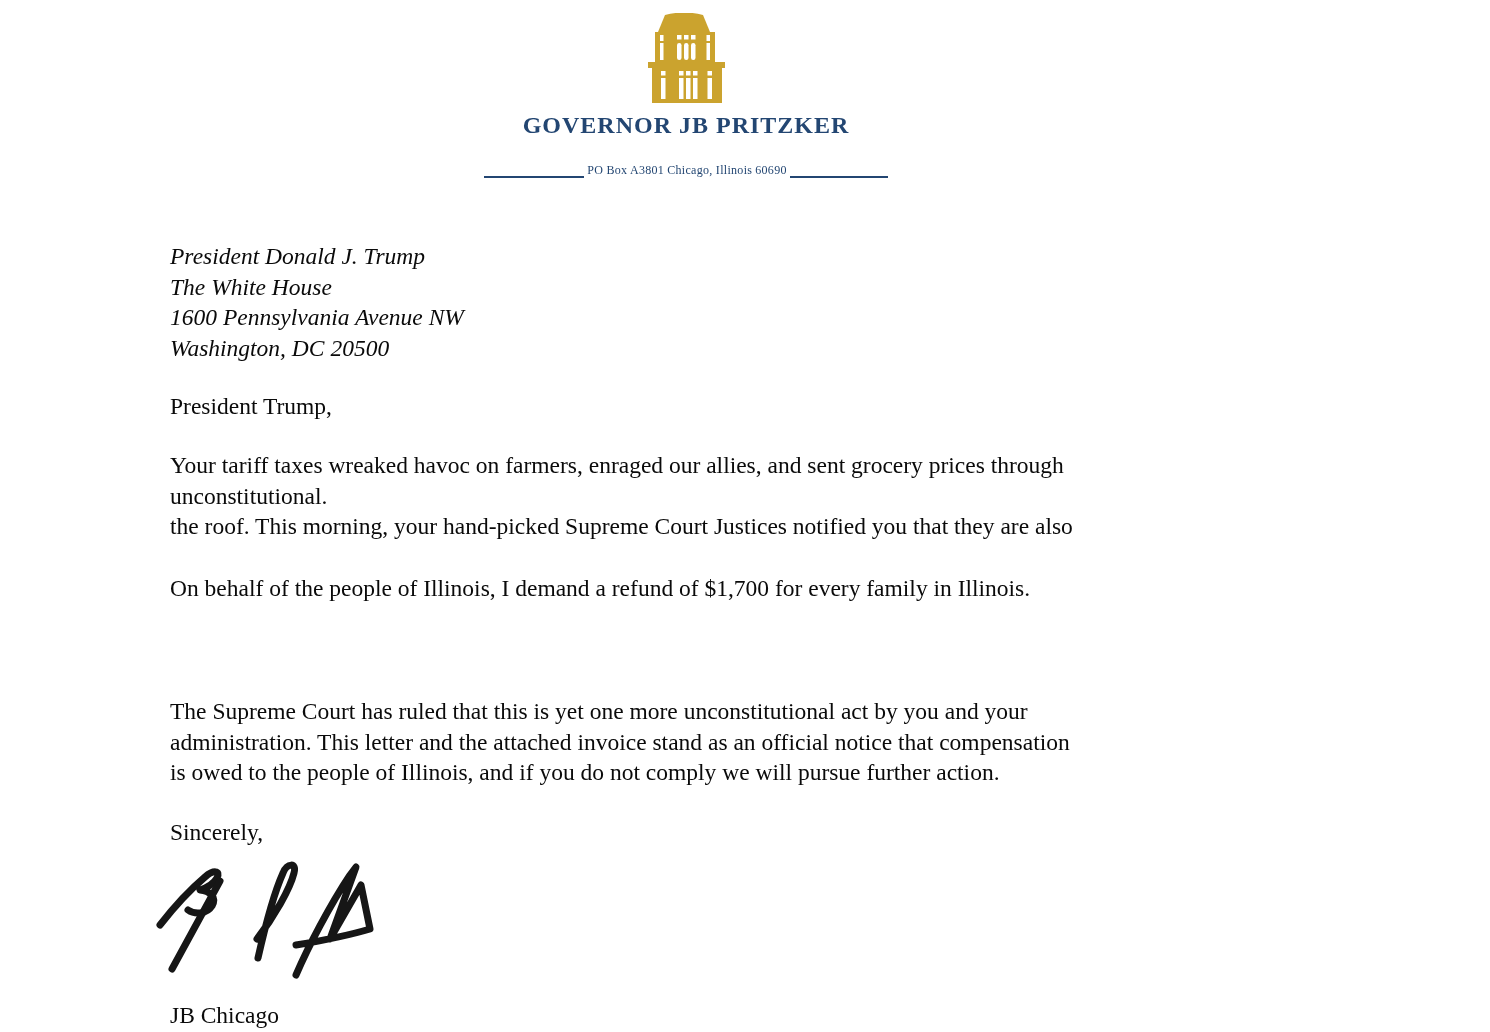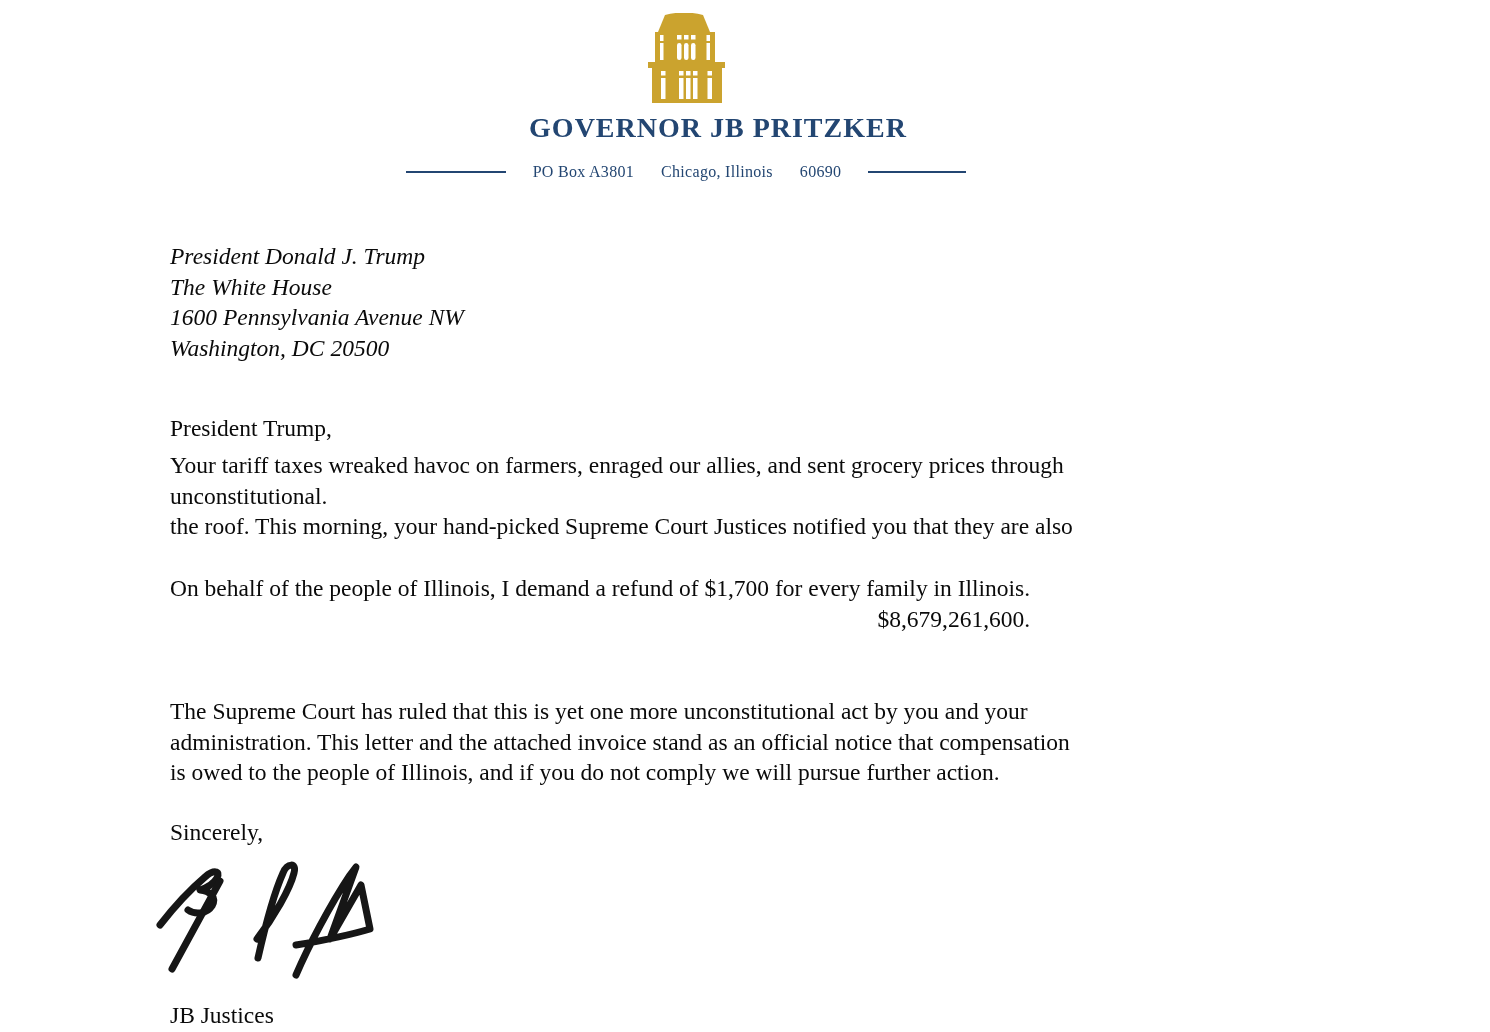--- a/index.html
+++ b/index.html
@@ -19,39 +19,38 @@
     color:var(--ink);
   }
   
   .letterhead{position:absolute;top:0;left:0;width:1372px;height:200px;}
   .dome{position:absolute;top:13px;left:648px;width:78px;height:90px;}
   .gold{fill:var(--gold);}
   .cutout{fill:#ffffff;}
   .lh-title{
     position:absolute;top:112px;left:0;width:1372px;
     text-align:center;
-    font-size:28px;font-weight:bold;letter-spacing:1px;
+    font-size:24px;font-weight:bold;letter-spacing:1px;
     color:var(--navy);
     white-space:nowrap;
-    margin-left:32px;
   }
   .lh-contact{
     position:absolute;top:163px;left:0;width:1372px;
-    display:flex;justify-content:center;align-items:center;gap:27px;
-    font-size:16px;letter-spacing:0.3px;color:var(--navy);
+    display:flex;justify-content:center;align-items:flex-end;gap:3px;
+    font-size:12px;letter-spacing:0.3px;color:var(--navy);
     white-space:nowrap;
   }
   .rule{display:inline-block;height:2px;background:var(--navy);}
   .rule.left{width:100px;}
   .rule.right{width:98px;}
   
   .tblock{position:absolute;left:170px;font-size:23.5px;line-height:30.5px;}
   .bline{white-space:nowrap;}
   .recipient{top:241px;font-style:italic;}
-  .salutation{top:391px;margin-top:22px;}
+  .salutation{top:391px;}
   .para1{top:450px;}
   .para2{top:573px;text-align:right;}
   .para3{top:696px;}
   .valediction{top:817px;}
   
   .signature{position:absolute;left:150px;top:855px;width:240px;height:145px;}
   .sig-stroke{fill:none;stroke:#161616;stroke-width:7;stroke-linecap:round;stroke-linejoin:round;}
   .signer-name{position:absolute;left:170px;top:1000px;font-size:23.5px;line-height:30px;white-space:nowrap;}
   .signer-title{position:absolute;left:170px;top:1028px;font-size:23.5px;line-height:30px;color:#5a5a5a;white-space:nowrap;}
 </style>
@@ -113,36 +112,35 @@
   <div class="tblock salutation bline">President Trump,</div>
 
   <div class="tblock para1">
     <div class="bline">Your tariff taxes wreaked havoc on farmers, enraged our allies, and sent grocery prices through</div>
     <div class="bline">unconstitutional.</div>
     <div class="bline">the roof. This morning, your hand-picked Supreme Court Justices notified you that they are also</div>
   </div>
 
   <div class="tblock para2">
     <div class="bline">On behalf of the people of Illinois, I demand a refund of $1,700 for every family in Illinois.</div>
-    <div class="bline">$8,679,261,600.</div>
   </div>
 
   <div class="tblock para3">
     <div class="bline">The Supreme Court has ruled that this is yet one more unconstitutional act by you and your</div>
     <div class="bline">administration. This letter and the attached invoice stand as an official notice that compensation</div>
     <div class="bline">is owed to the people of Illinois, and if you do not comply we will pursue further action.</div>
   </div>
 
   <div class="tblock valediction bline">Sincerely,</div>
 
   <div class="signature">
     <svg viewBox="0 0 240 145" width="240" height="145" aria-hidden="true">
       <path class="sig-stroke" d="M10,70 C24,52 42,33 55,22 C63,15 71,15 67,23 C63,30 56,33 50,35 C60,36 67,42 62,51 C57,59 45,60 38,55"></path>
       <path class="sig-stroke" d="M70,26 L22,114"></path>
       <path class="sig-stroke" d="M108,103 C115,72 124,38 133,18 C137,8 147,7 144,18 C140,34 124,62 107,84"></path>
       <path class="sig-stroke" d="M146,120 C158,92 180,50 200,20 L206,12 L180,84 L211,30 L220,74 C200,80 170,86 146,90"></path>
     </svg>
   </div>
 
-  <div class="signer-name">JB Justices</div>
+  <div class="signer-name">JB Chicago</div>
   <div class="signer-title">Governor of Illinois</div>
 
 </div>
 
 </body></html>

